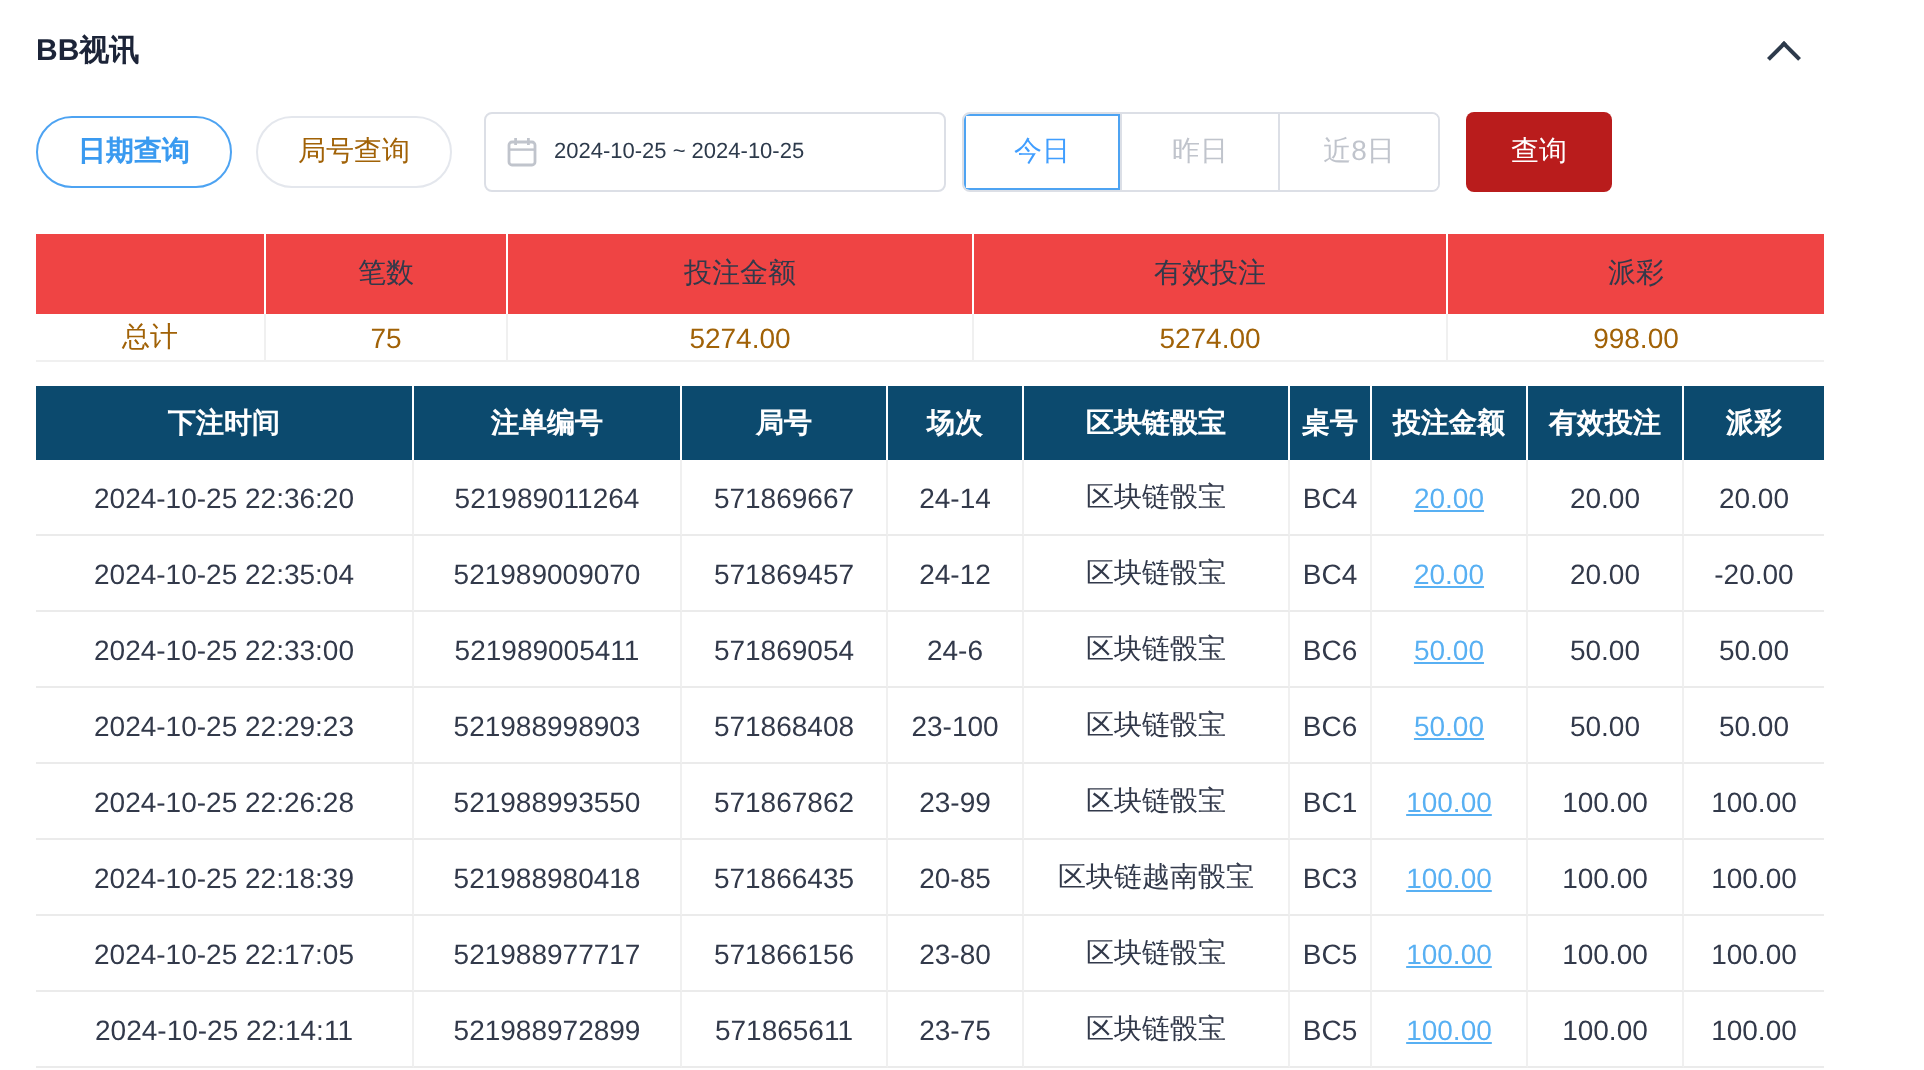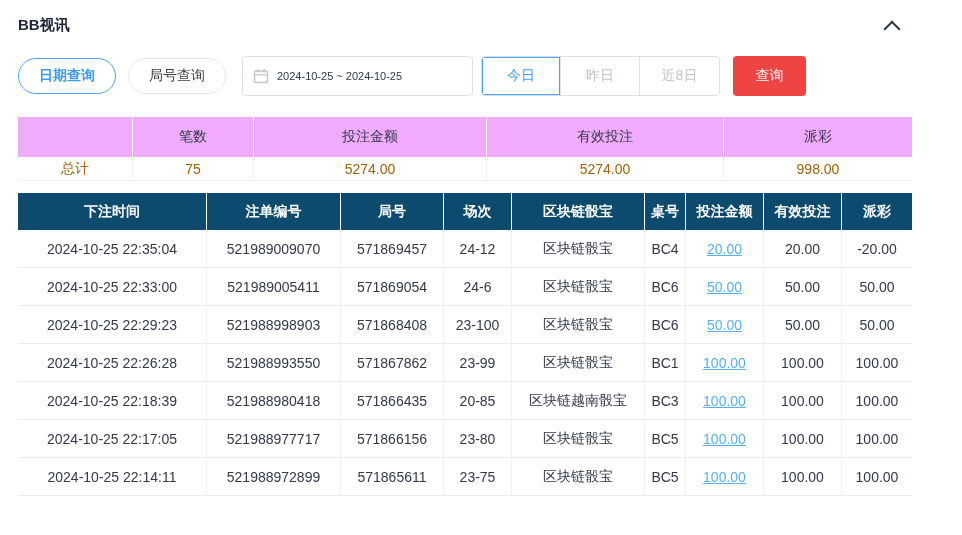--- a/index.html
+++ b/index.html
@@ -11,38 +11,38 @@
   .title-bar { width:894px; display:flex; align-items:center; justify-content:space-between; }
   .panel-title { font-size:15px; font-weight:bold; color:#1c2438; }
   .chev-up { width:12px; height:12px; border-top:2px solid #2d3a4b; border-right:2px solid #2d3a4b;
              transform:rotate(-45deg); margin-right:14px; margin-top:6px; cursor:pointer; }
 
   
   .filter-row { margin-top:21px; display:flex; align-items:center; height:40px; }
   .pill { height:36px; padding:0 20px; border-radius:18px; background:#fff; font-size:14px;
           display:flex; align-items:center; cursor:pointer; }
   .pill.active { border:1px solid #4da3f2; color:#3a9af0; font-weight:bold; }
-  .pill.inactive { border:1px solid #e4e7ed; color:#404040; margin-left:12px;text-align:center; }
+  .pill.inactive { border:1px solid #e4e7ed; color:#a16207; margin-left:12px;text-align:center; }
   .date-input { margin-left:16px; width:231px; height:40px; border:1px solid #dcdfe6; border-radius:4px;
                 display:flex; align-items:center; padding:0 10px; cursor:pointer; }
   .date-input svg { flex:0 0 auto; }
   .date-text { margin-left:8px; font-size:11px; color:#2d3a4b; white-space:nowrap; }
   .seg-group { margin-left:8px; display:flex; height:40px; border:1px solid #dcdfe6; border-radius:4px; overflow:hidden; }
   .seg { width:79px; height:100%; display:flex; align-items:center; justify-content:center;
          font-size:14px; color:#c0c4cc; background:#fff; cursor:pointer; border-right:1px solid #dcdfe6; }
   .seg:last-child { border-right:none; }
   .seg.active { color:#409eff; box-shadow:inset 0 0 0 1px #4da3f2; }
   .search-btn { margin-left:13px; width:73px; height:40px; border:none; border-radius:4px;
-                background:#ef4444; color:#fff; font-size:14px; cursor:pointer;
+                background:#b91c1c; color:#fff; font-size:14px; cursor:pointer;
                 font-family:"Liberation Sans","DejaVu Sans",sans-serif; }
 
   
   table { border-collapse:separate; border-spacing:0; table-layout:fixed; }
   .summary-table { width:894px; margin-top:21px; font-size:14px; }
-  .summary-table th { height:40px; background:#f0abfc; color:#32394a; font-weight:normal;
+  .summary-table th { height:40px; background:#ef4444; color:#32394a; font-weight:normal;
                       border-right:1px solid #fff; }
   .summary-table th:last-child { border-right:none; }
   .summary-table td { height:24px; text-align:center; color:#a16207; background:#fff;
                       border-right:1px solid #f0f0f0; border-bottom:1px solid #f0f0f0; }
   .summary-table td:last-child { border-right:none; }
 
   
   .bet-table { width:894px; margin-top:12px; font-size:14px; }
   .bet-table th { height:37px; background:#0c4a6e; color:#fff; font-weight:bold;
                   border-right:1px solid #fff; }
@@ -142,20 +142,31 @@
         <th>场次</th>
         <th>区块链骰宝</th>
         <th>桌号</th>
         <th>投注金额</th>
         <th>有效投注</th>
         <th>派彩</th>
       </tr>
     </thead>
     <tbody>
         <tr>
+          <td>2024-10-25 22:36:20</td>
+          <td>521989011264</td>
+          <td>571869667</td>
+          <td>24-14</td>
+          <td>区块链骰宝</td>
+          <td>BC4</td>
+          <td><a class="amount-link">20.00</a></td>
+          <td>20.00</td>
+          <td>20.00</td>
+        </tr>
+        <tr>
           <td>2024-10-25 22:35:04</td>
           <td>521989009070</td>
           <td>571869457</td>
           <td>24-12</td>
           <td>区块链骰宝</td>
           <td>BC4</td>
           <td><a class="amount-link">20.00</a></td>
           <td>20.00</td>
           <td class="negative">-20.00</td>
         </tr>

